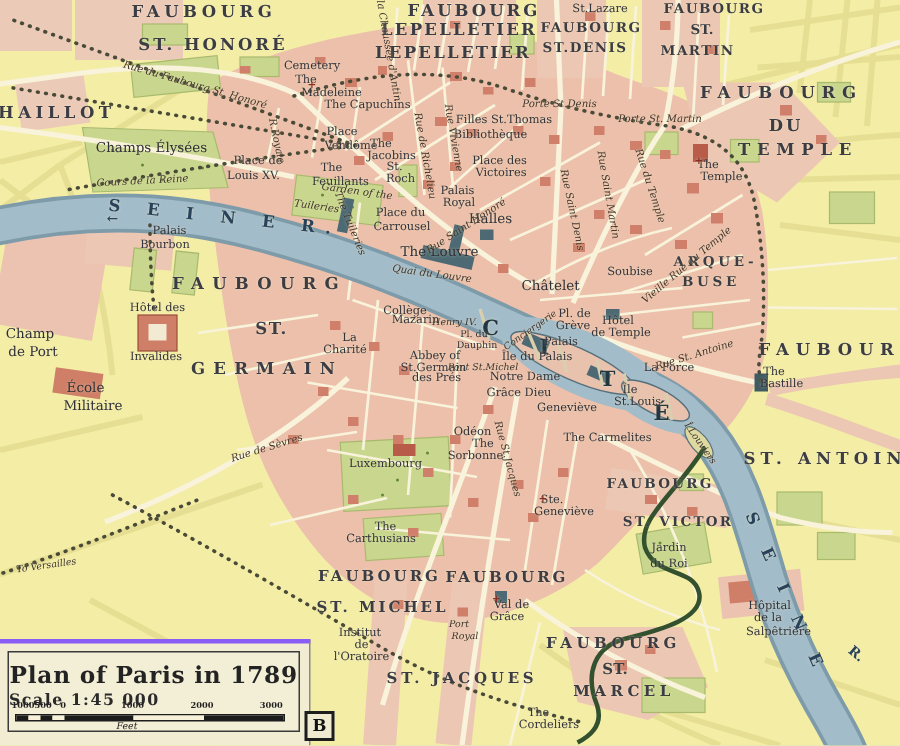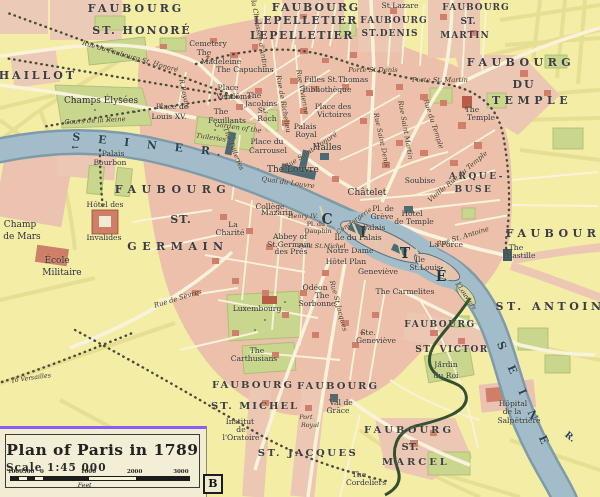--- a/index.html
+++ b/index.html
@@ -410,42 +410,42 @@
     <div class="lbl small" style="left: 420px; top: 181px; transform: translate(-50%, -50%) rotate(0deg);">Soubise</div>
     <div class="lbl small" style="left: 446px; top: 245px; transform: translate(-50%, -50%) rotate(0deg);">La Force</div>
     <div class="lbl small" style="left: 516px; top: 248px; transform: translate(-50%, -50%) rotate(0deg);">The</div>
     <div class="lbl small" style="left: 521px; top: 256px; transform: translate(-50%, -50%) rotate(0deg);">Bastille</div>
     <div class="lbl small" style="left: 472px; top: 110px; transform: translate(-50%, -50%) rotate(0deg);">The</div>
     <div class="lbl small" style="left: 481px; top: 118px; transform: translate(-50%, -50%) rotate(0deg);">Temple</div>
     <div class="lbl tiny-i" style="left: 354px; top: 221px; transform: translate(-50%, -50%) rotate(-35deg);">Conciergerie</div>
     <div class="lbl small" style="left: 374px; top: 228px; transform: translate(-50%, -50%) rotate(0deg);">Palais</div>
     <div class="lbl small" style="left: 358px; top: 238px; transform: translate(-50%, -50%) rotate(0deg);">Île du Palais</div>
     <div class="lbl small" style="left: 350px; top: 251px; transform: translate(-50%, -50%) rotate(0deg);">Notre Dame</div>
-    <div class="lbl small" style="left: 346px; top: 262px; transform: translate(-50%, -50%) rotate(0deg);">Hôtel Plan</div>
+    <div class="lbl small" style="left: 346px; top: 262px; transform: translate(-50%, -50%) rotate(0deg);">Grâce Dieu</div>
     <div class="lbl small" style="left: 378px; top: 272px; transform: translate(-50%, -50%) rotate(0deg);">Geneviève</div>
     <div class="lbl small" style="left: 420px; top: 260px; transform: translate(-50%, -50%) rotate(0deg);">Île</div>
     <div class="lbl small" style="left: 425px; top: 268px; transform: translate(-50%, -50%) rotate(0deg);">St.Louis</div>
     <div class="lbl tiny-i" style="left: 466px; top: 296px; transform: translate(-50%, -50%) rotate(55deg);">Î.Louviers</div>
     <div class="lbl tiny-i" style="left: 303px; top: 216px; transform: translate(-50%, -50%) rotate(0deg);">Henry IV.</div>
     <div class="lbl tiny" style="left: 316px; top: 224px; transform: translate(-50%, -50%) rotate(0deg);">Pl. du</div>
     <div class="lbl tiny" style="left: 318px; top: 231px; transform: translate(-50%, -50%) rotate(0deg);">Dauphin</div>
     <div class="lbl tiny-i" style="left: 322px; top: 246px; transform: translate(-50%, -50%) rotate(0deg);">Pont St.Michel</div>
     <div class="lbl small" style="left: 270px; top: 207px; transform: translate(-50%, -50%) rotate(0deg);">Collège</div>
     <div class="lbl small" style="left: 277px; top: 213px; transform: translate(-50%, -50%) rotate(0deg);">Mazarin</div>
     <div class="lbl small" style="left: 233px; top: 225px; transform: translate(-50%, -50%) rotate(0deg);">La</div>
     <div class="lbl small" style="left: 230px; top: 233px; transform: translate(-50%, -50%) rotate(0deg);">Charité</div>
     <div class="lbl small" style="left: 290px; top: 237px; transform: translate(-50%, -50%) rotate(0deg);">Abbey of</div>
     <div class="lbl small" style="left: 289px; top: 245px; transform: translate(-50%, -50%) rotate(0deg);">St.Germain</div>
     <div class="lbl small" style="left: 291px; top: 252px; transform: translate(-50%, -50%) rotate(0deg);">des Prés</div>
     <div class="lbl small" style="left: 113px; top: 154px; transform: translate(-50%, -50%) rotate(0deg);">Palais</div>
     <div class="lbl small" style="left: 110px; top: 163px; transform: translate(-50%, -50%) rotate(0deg);">Bourbon</div>
     <div class="lbl small" style="left: 105px; top: 205px; transform: translate(-50%, -50%) rotate(0deg);">Hôtel des</div>
     <div class="lbl small" style="left: 104px; top: 238px; transform: translate(-50%, -50%) rotate(0deg);">Invalides</div>
     <div class="lbl place" style="left: 20px; top: 224px; transform: translate(-50%, -50%) rotate(0deg);">Champ</div>
-    <div class="lbl place" style="left: 22px; top: 236px; transform: translate(-50%, -50%) rotate(0deg);">de Mars</div>
+    <div class="lbl place" style="left: 22px; top: 236px; transform: translate(-50%, -50%) rotate(0deg);">de Port</div>
     <div class="lbl place" style="left: 57px; top: 260px; transform: translate(-50%, -50%) rotate(0deg);">École</div>
     <div class="lbl place" style="left: 62px; top: 272px; transform: translate(-50%, -50%) rotate(0deg);">Militaire</div>
     <div class="lbl small" style="left: 257px; top: 309px; transform: translate(-50%, -50%) rotate(0deg);">Luxembourg</div>
     <div class="lbl small" style="left: 257px; top: 351px; transform: translate(-50%, -50%) rotate(0deg);">The</div>
     <div class="lbl small" style="left: 254px; top: 359px; transform: translate(-50%, -50%) rotate(0deg);">Carthusians</div>
     <div class="lbl small" style="left: 315px; top: 288px; transform: translate(-50%, -50%) rotate(0deg);">Odéon</div>
     <div class="lbl small" style="left: 322px; top: 296px; transform: translate(-50%, -50%) rotate(0deg);">The</div>
     <div class="lbl small" style="left: 317px; top: 304px; transform: translate(-50%, -50%) rotate(0deg);">Sorbonne</div>
     <div class="lbl small" style="left: 368px; top: 333px; transform: translate(-50%, -50%) rotate(0deg);">Ste.</div>
     <div class="lbl small" style="left: 376px; top: 341px; transform: translate(-50%, -50%) rotate(0deg);">Geneviève</div>

